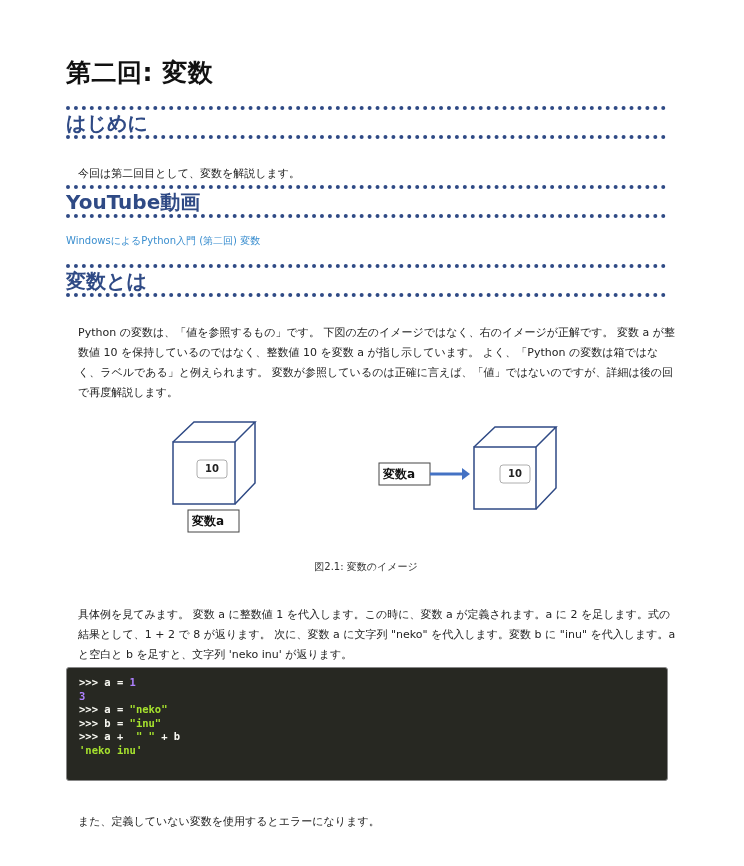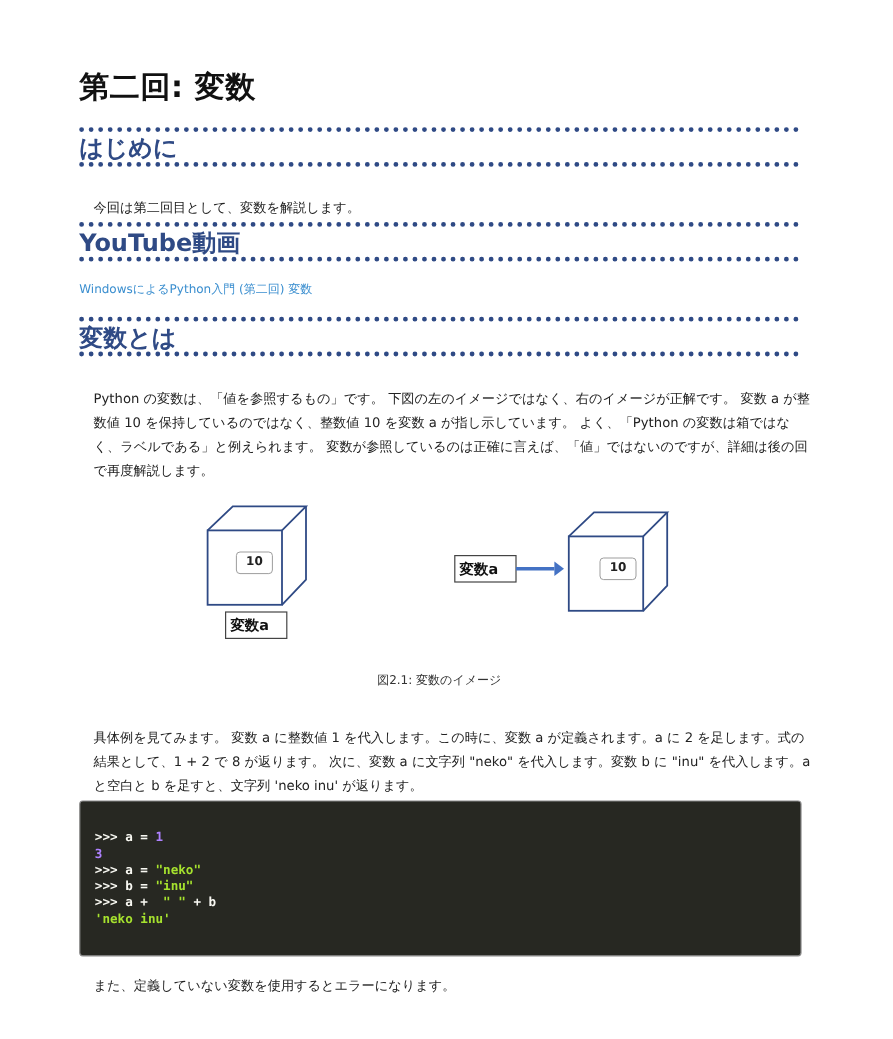--- a/index.html
+++ b/index.html
@@ -8,21 +8,21 @@
   .content { position: absolute; left: 66px; width: 600px; top: 0; }
   h1.title { position: absolute; left: 0; top: 56px; margin: 0; font-size: 25px; font-weight: bold; color: #111; letter-spacing: 0.5px; }
   .sec { position: absolute; left: 0; width: 600px; margin: 0;
          border-top: 4px dotted #2f4a85; border-bottom: 4px dotted #2f4a85;
          color: #2f4a85; font-size: 20px; font-weight: bold; line-height: 24px; padding: 1px 0 0 0; height: 24px; }
   p.txt { position: absolute; left: 0; width: 600px; margin: 12px; font-size: 11px; line-height: 20px; color: #222; }
   a.link { position: absolute; left: 0; font-size: 10px; color: #3a8ecf; text-decoration: none; }
   .figure { position: absolute; left: 0; top: 410px; width: 600px; height: 130px; }
   .caption { position: absolute; left: 0; width: 600px; top: 560px; text-align: center; font-size: 10px; color: #333; }
   .code { position: absolute; left: 0; top: 667px; width: 588px; height: 104px; background: #272822; border-radius: 3px;
-          padding: 24px 0 0 12px; font-family: "DejaVu Sans Mono", monospace; font-size: 10.5px; font-weight: bold; line-height: 13.5px; color: #f8f8f2; border: 1px solid #888; box-sizing: content-box; }
+          padding: 8px 0 0 12px; font-family: "DejaVu Sans Mono", monospace; font-size: 10.5px; font-weight: bold; line-height: 13.5px; color: #f8f8f2; border: 1px solid #888; box-sizing: content-box; }
   .code .line { white-space: pre; }
   .num { color: #ae81ff; }
   .str { color: #a6e22e; }
 </style>
 </head>
 <body>
 
 <div class="content">
   <h1 class="title">第二回: 変数</h1>
 

